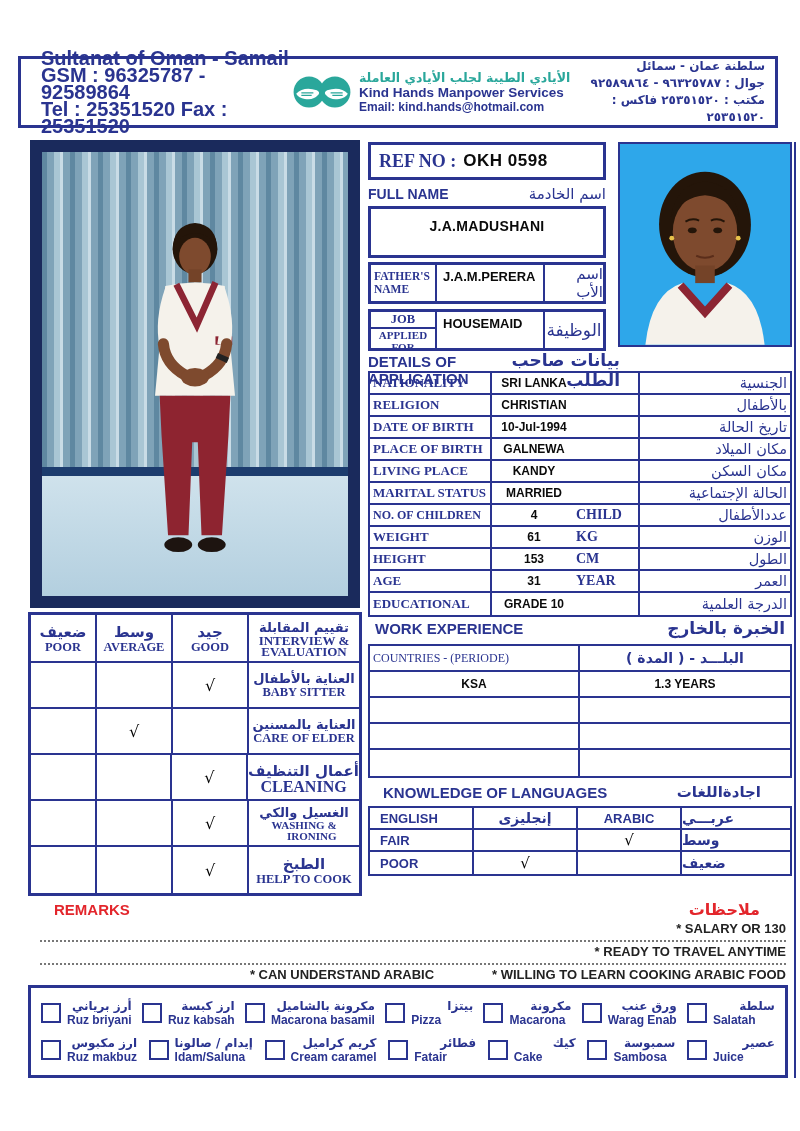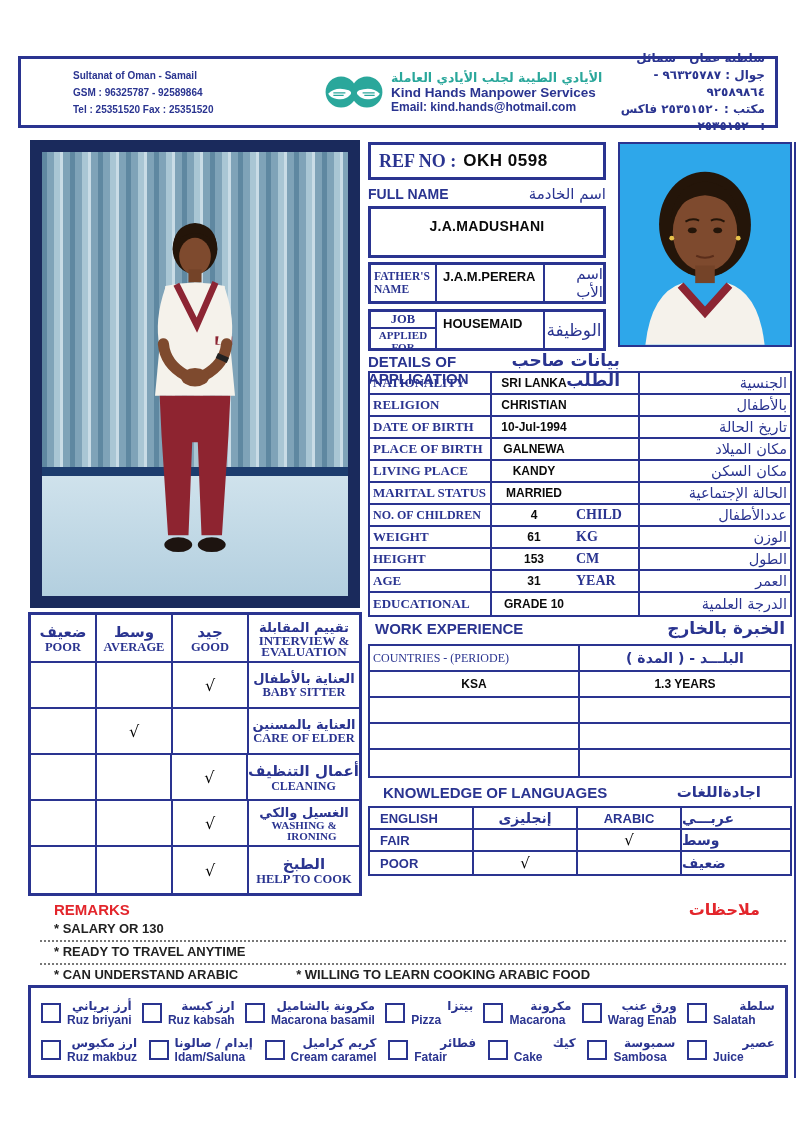--- a/index.html
+++ b/index.html
@@ -4,21 +4,21 @@
 <style>
   html,body{margin:0;padding:0;background:#ffffff;}
   .page{position:relative;width:800px;height:1131px;background:#fff;margin:0 auto;overflow:hidden;
         font-family:"Liberation Sans",sans-serif;color:#2A3490;}
   .ar{font-family:"DejaVu Sans",sans-serif;}
   .pre{white-space:pre-line;}
 
   
   .hdr{position:absolute;left:18px;top:56px;width:760px;height:72px;border:3px solid #2A3490;
        box-sizing:border-box;display:flex;align-items:center;}
-  .hdr-left{width:250px;padding-left:52px;font-weight:bold;font-size:10px;line-height:17px;}
+  .hdr-left{width:250px;padding-left:20px;font-weight:bold;font-size:20px;line-height:17px;}
   .hdr-center{display:flex;align-items:center;gap:6px;width:290px;}
   .hdr-center-text{font-size:12px;line-height:15px;}
   .hdr-center-text .t-ar{color:#2AA79B;font-weight:bold;font-size:12.5px;}
   .hdr-center-text .t-co{font-weight:bold;font-size:13.5px;color:#2A3490;}
   .hdr-center-text .t-em{font-weight:bold;font-size:12px;color:#2A3490;}
   .hdr-right{flex:1;text-align:right;padding-right:10px;font-weight:bold;font-size:12px;line-height:17px;direction:rtl;}
 
   
   .photo-frame{position:absolute;left:30px;top:140px;width:330px;height:468px;box-sizing:border-box;
                border:12px solid #1A2A5C;background:#88abc0;}
@@ -105,21 +105,21 @@
   .lc3{width:104px;justify-content:center;font-weight:bold;font-size:13px;}
   .lc4{flex:1;justify-content:flex-end;padding-right:8px;font-size:14px;direction:rtl;font-weight:bold;}
   .lchk{color:#000;font-weight:normal;font-family:"DejaVu Sans",sans-serif;font-size:15px;}
 
   
   .remarks{position:absolute;left:28px;top:900px;width:760px;}
   .rtitle{display:flex;justify-content:space-between;padding:0 28px 0 26px;align-items:center;}
   .rtitle .r-en{color:#E3262C;font-weight:bold;font-size:15px;}
   .rtitle .r-ar{color:#E3262C;font-weight:bold;font-size:16px;direction:rtl;}
   .rline{border-bottom:2px dotted #777;margin:0 2px 0 12px;padding:2px 0 2px 14px;
-         font-weight:bold;font-size:13px;color:#222;height:17px;}
+         font-weight:bold;font-size:13px;color:#222;height:17px;text-align:right;}
   .rline .gap{display:inline-block;width:58px;}
 
   
   .foodbox{position:absolute;left:28px;top:985px;width:760px;height:93px;border:3px solid #2A3490;
            box-sizing:border-box;display:flex;flex-direction:column;justify-content:space-evenly;padding:2px 10px;}
   .foodrow{display:flex;justify-content:space-between;align-items:center;}
   .food{display:flex;align-items:center;}
   .cb{width:20px;height:20px;border:2px solid #2A3490;box-sizing:border-box;background:#fff;margin-right:6px;flex:none;}
   .flabel{display:flex;flex-direction:column;min-width:62px;}
   .far{text-align:right;font-size:12px;font-weight:bold;direction:rtl;line-height:14px;}
@@ -363,21 +363,21 @@
           <span class="et-ar ar" dir="rtl">العناية بالمسنين</span>
           <span class="et-en pre">CARE OF ELDER</span>
         </div>
     </div>
     <div class="erow">
       <div class="ecell c1 chk"></div>
       <div class="ecell c2 chk"></div>
       <div class="ecell c3 chk">√</div>
       <div class="ecell c4">
           <span class="et-ar ar" style="font-size:15px;" dir="rtl">أعمال التنظيف</span>
-          <span class="et-en pre" style="font-size:12px;">CLEANING</span>
+          <span class="et-en pre" style="font-size:16px;">CLEANING</span>
         </div>
     </div>
     <div class="erow">
       <div class="ecell c1 chk"></div>
       <div class="ecell c2 chk"></div>
       <div class="ecell c3 chk">√</div>
       <div class="ecell c4">
           <span class="et-ar ar" dir="rtl">الغسيل والكي</span>
           <span class="et-en pre" style="font-size:11px;line-height:11px;">WASHING &amp;
 IRONING</span>

